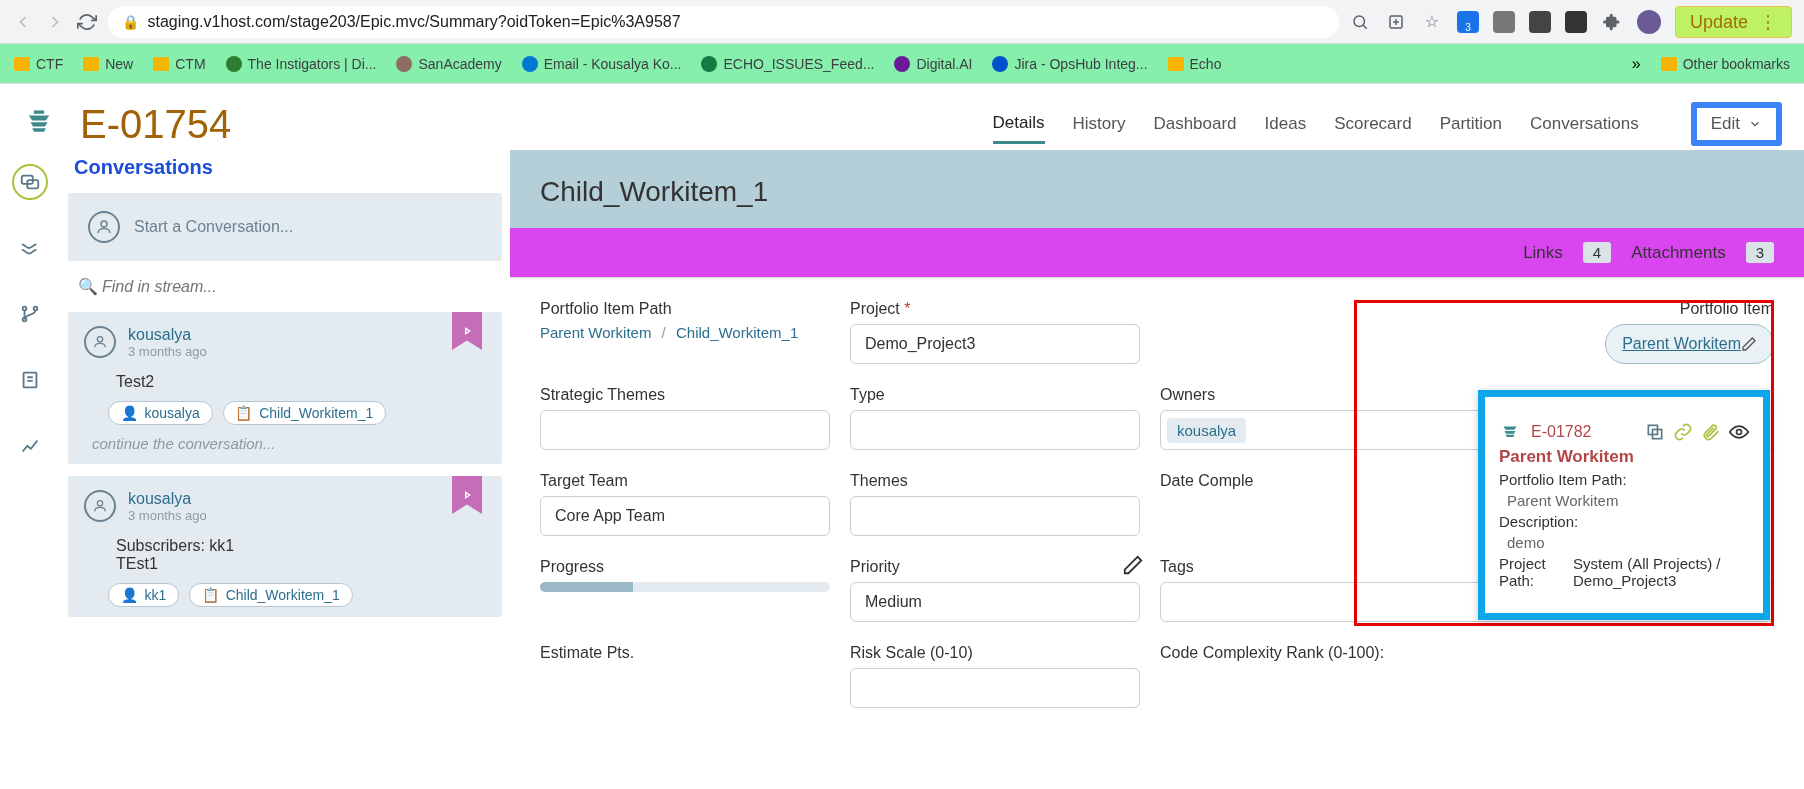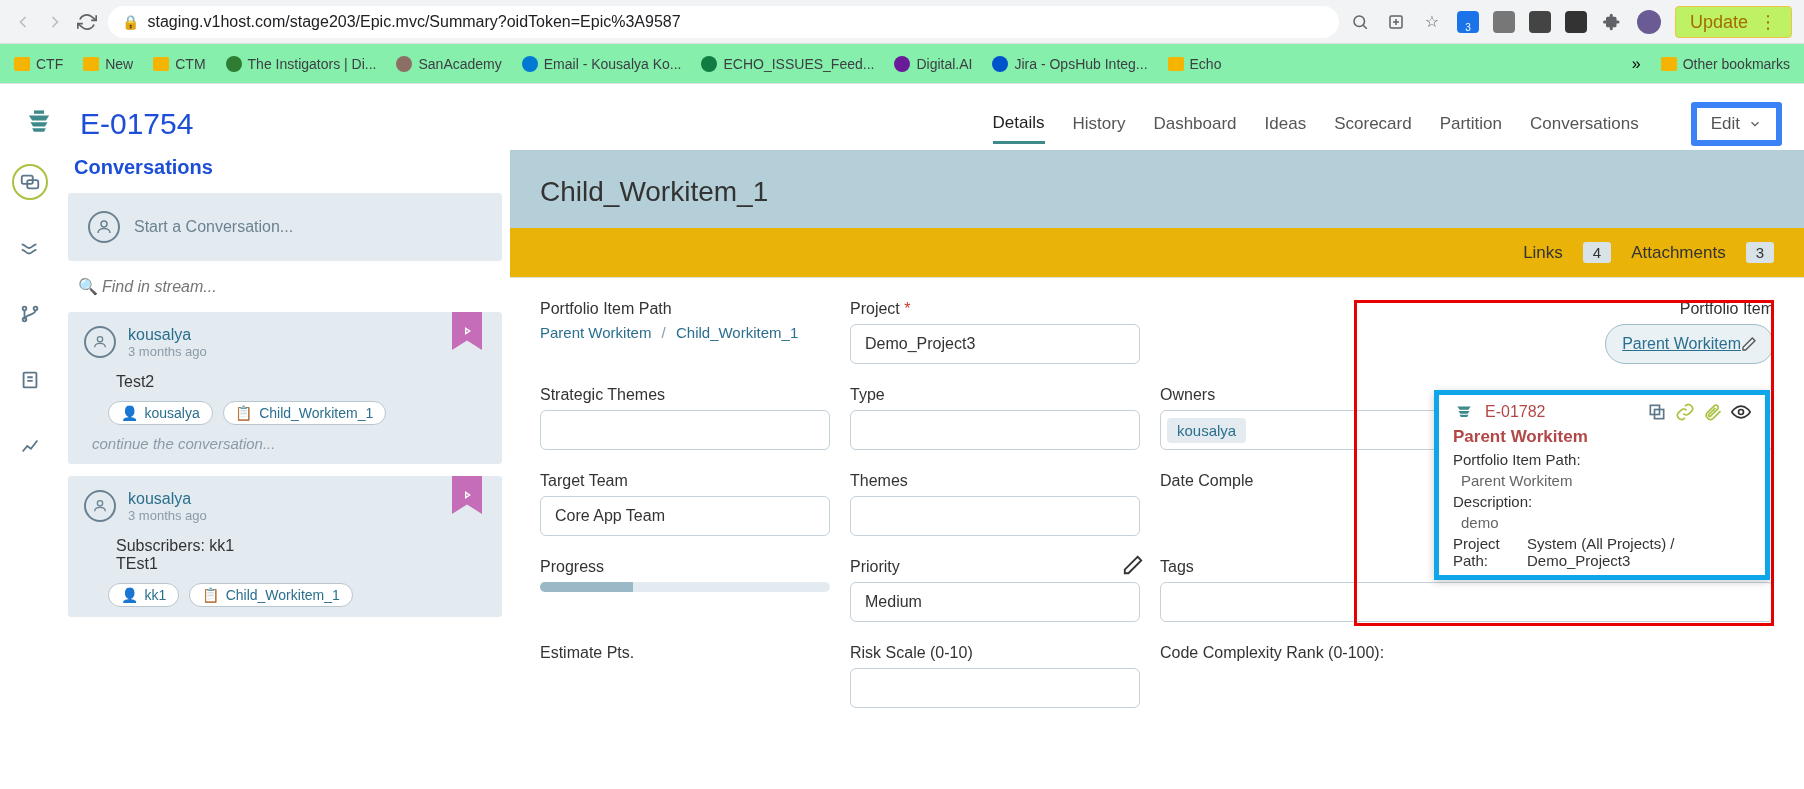--- a/index.html
+++ b/index.html
@@ -21,21 +21,21 @@
 
 .bookmarks { display: flex; align-items: center; height: 40px; padding: 0 14px; gap: 20px; background: #86efac; border-bottom: 1px solid #e0e0e0; }
 .bm-item { display: flex; align-items: center; gap: 6px; font-size: 14px; color: #3c4043; cursor: pointer; white-space: nowrap; }
 .bm-folder { width: 16px; height: 14px; background: #f4b400; border-radius: 2px; }
 .bm-icon { width: 16px; height: 16px; border-radius: 50%; background: #888; }
 .bm-right { margin-left: auto; display:flex; gap:20px; align-items:center; }
 
 
 .app-header { display: flex; align-items: center; padding: 14px 22px 0 22px; height: 66px; }
 .app-logo { width: 34px; height: 34px; margin-right: 24px; }
-.epic-id { font-size: 30px; font-weight: 500; color: #1d4ed8; }
+.epic-id { font-size: 40px; font-weight: 500; color: #a16207; }
 .tabs { margin-left: auto; display: flex; gap: 28px; align-items: center; font-size: 17px; color: #555; }
 .tabs .tab { cursor: pointer; padding: 8px 0; }
 .tabs .tab.active { border-bottom: 3px solid #3e8a8a; color: #222; }
 .edit-btn { display: flex; align-items: center; gap: 8px; padding: 6px 14px; border: 6px solid #3b82f6; border-radius: 3px; margin-left: 24px; cursor: pointer; font-size: 17px; }
 
 
 .main { display: flex; height: calc(100% - 150px); }
 .leftrail { width: 60px; display: flex; flex-direction: column; align-items: center; padding-top: 14px; gap: 30px; }
 .rail-icon { width: 36px; height: 36px; display: flex; align-items: center; justify-content: center; color: #5c7788; cursor: pointer; }
 .rail-icon.active { border: 2px solid #a9c23f; border-radius: 50%; }
@@ -54,21 +54,21 @@
 .conv-time { color: #8a9aa6; font-size: 13px; }
 .conv-body { margin: 14px 0 10px 32px; color: #333; font-size: 16px; }
 .conv-tags { display: flex; gap: 10px; margin-left: 24px; margin-top: 6px; }
 .chip { background: #fff; border: 1px solid #b9c6cf; border-radius: 14px; padding: 3px 12px; font-size: 14px; color: #2a6f8e; display:flex; align-items:center; gap:6px; }
 .continue { color: #8a9aa6; font-style: italic; font-size: 15px; margin: 10px 0 2px 8px; }
 
 
 .detail { flex: 1; position: relative; }
 .detail-header { background: #b5cfd8; padding: 26px 30px 20px 30px; }
 .item-title { font-size: 28px; color: #333; }
-.subtabs { background: #eab308; border-bottom: 1px solid #e0e0e0; padding: 14px 30px; display: flex; justify-content: flex-end; gap: 20px; align-items:center; font-size: 17px; color: #333; }
+.subtabs { background: #d946ef; border-bottom: 1px solid #e0e0e0; padding: 14px 30px; display: flex; justify-content: flex-end; gap: 20px; align-items:center; font-size: 17px; color: #333; }
 .count-badge { background: #d8e2e7; color: #333; border-radius: 3px; padding: 2px 10px; font-size: 15px; }
 
 .form-grid { padding: 22px 30px; display: grid; grid-template-columns: 290px 290px 1fr; column-gap: 20px; row-gap: 22px; position: relative; }
 .field { display: flex; flex-direction: column; gap: 6px; }
 .field-label { font-size: 16px; color: #333; }
 .req { color: #c0392b; }
 .field-input { border: 1px solid #c5d1d8; border-radius: 6px; height: 40px; padding: 0 14px; font-size: 16px; color: #333; background: #fff; }
 .breadcrumb { color: #2a6f8e; font-size: 15px; }
 .breadcrumb .sep { color: #8a9aa6; margin: 0 6px; }
 .progress-bar { width: 100%; height: 10px; background: #e4ebf0; border-radius: 5px; overflow: hidden; }
@@ -78,21 +78,21 @@
 .edit-pencil { position:absolute; cursor:pointer; }
 
 
 .highlight-box { position: absolute; border: 3px solid #e60000; top: 0; right: 0; width: 420px; height: 326px; pointer-events: none; }
 .col3 { position: relative; align-items: flex-end; }
 
 .portfolio-link { border:1px solid #9dbdc9; background:#e9f1f4; border-radius:20px; height:40px; display:flex; align-items:center; padding:0 16px; justify-content:space-between; }
 .portfolio-link a { color:#2a6f8e; text-decoration:underline; font-size:16px; }
 
 
-.tooltip-card { position:absolute; top:90px; right:4px; width:336px; background:#fff; border:5px solid #0ea5e9; box-shadow:0 2px 8px rgba(0,0,0,0.2); padding:6px 14px; z-index:10; }
+.tooltip-card { position:absolute; top:90px; right:4px; width:292px; background:#fff; border:7px solid #0ea5e9; box-shadow:0 2px 8px rgba(0,0,0,0.2); padding:24px 14px; z-index:10; }
 .tooltip-head { display:flex; align-items:center; gap:10px; }
 .tt-id { color:#b34747; font-size:16px; }
 .tt-icons { margin-left:auto; display:flex; gap:8px; }
 .tt-icon { width:20px; height:20px; }
 .tt-title { color:#b34747; font-weight:600; font-size:17px; margin-top:4px; }
 .tt-row { font-size:15px; color:#333; margin-top:4px; }
 .tt-sub { color:#666; text-indent:8px; }
 
 svg { display:block; }
 </style>

